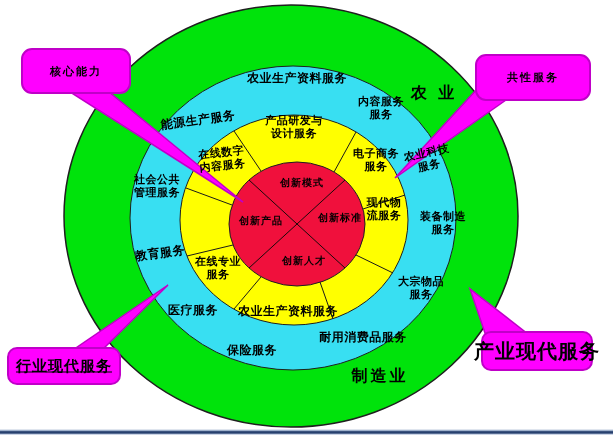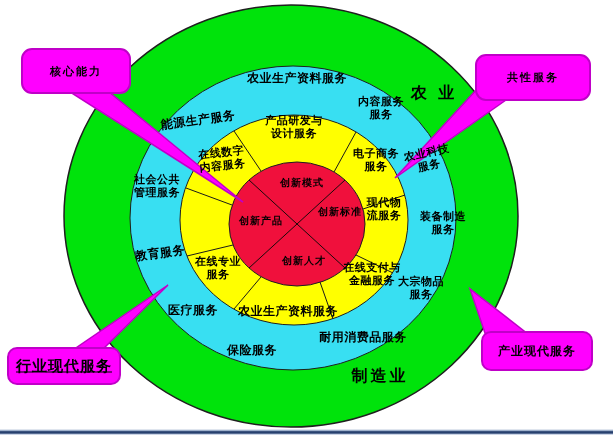--- a/index.html
+++ b/index.html
@@ -15,21 +15,21 @@
   }
   .fs12{font-size:12px;}
   .fs13{font-size:10px;letter-spacing:1px;}
   .fs14{font-size:16px;letter-spacing:3px;}
   .callout-lbl{
     position:absolute;transform:translate(-50%,-50%);
     font-weight:bold;color:#000;text-align:center;white-space:pre;
     font-size:11px;letter-spacing:2px;
   }
   .cs15{font-size:15px;letter-spacing:1px;text-decoration:underline;}
-  .cs16{font-size:12px;letter-spacing:1px;}
+  .cs16{font-size:20px;letter-spacing:1px;}
   .bottom-rule{
     position:absolute;left:0;right:0;bottom:0;height:6px;
     background:linear-gradient(to bottom,#ffffff 0%,#9fb1cc 25%,#27406e 45%,#27406e 70%,#b9c6dd 85%,#e4e9f2 100%);
   }
 </style>
 </head>
 <body>
 
 <div class="page">
 
@@ -58,31 +58,29 @@
     <polygon points="486,336 528,334 470,289" stroke="#C000C8" stroke-width="1.5" fill="#FF00FF"></polygon>
 
     <rect x="22" y="49" width="108" height="44" rx="10" stroke="#C000C8" stroke-width="2" fill="#FF00FF"></rect>
     <rect x="476" y="55" width="114" height="45" rx="10" stroke="#C000C8" stroke-width="2" fill="#FF00FF"></rect>
     <rect x="8" y="348" width="112" height="36" rx="9" stroke="#C000C8" stroke-width="2" fill="#FF00FF"></rect>
     <rect x="482" y="332" width="110" height="38" rx="9" stroke="#C000C8" stroke-width="2" fill="#FF00FF"></rect>
   </svg>
 
   <div class="lbl fs13" style="left:302px;top:183px">创新模式</div>
   <div class="lbl fs13" style="left:261px;top:221px">创新产品</div>
-  <div class="lbl fs13" style="left:340px;top:212px">创新标准</div>
+  <div class="lbl fs13" style="left:340px;top:218px">创新标准</div>
   <div class="lbl fs13" style="left:304px;top:261px">创新人才</div>
 
   <div class="lbl" style="left:294px;top:128px">产品研发与
 设计服务</div>
   <div class="lbl" style="left:376px;top:161px">电子商务
 服务</div>
   <div class="lbl" style="left:384px;top:210px">现代物
 流服务</div>
-  <div class="lbl" style="left:372px;top:275px">在线支付与
-金融服务</div>
   <div class="lbl fs12" style="left:288px;top:311px">农业生产资料服务</div>
   <div class="lbl" style="left:218px;top:269px">在线专业
 服务</div>
   <div class="lbl" style="left:222px;top:160px;transform:translate(-50%,-50%) rotate(-6deg)">在线数字
 内容服务</div>
 
   <div class="lbl fs12" style="left:297px;top:78px">农业生产资料服务</div>
   <div class="lbl" style="left:381px;top:109px">内容服务
 服务</div>
   <div class="lbl" style="left:428px;top:160px;transform:translate(-50%,-50%) rotate(-12deg)">农业科技

